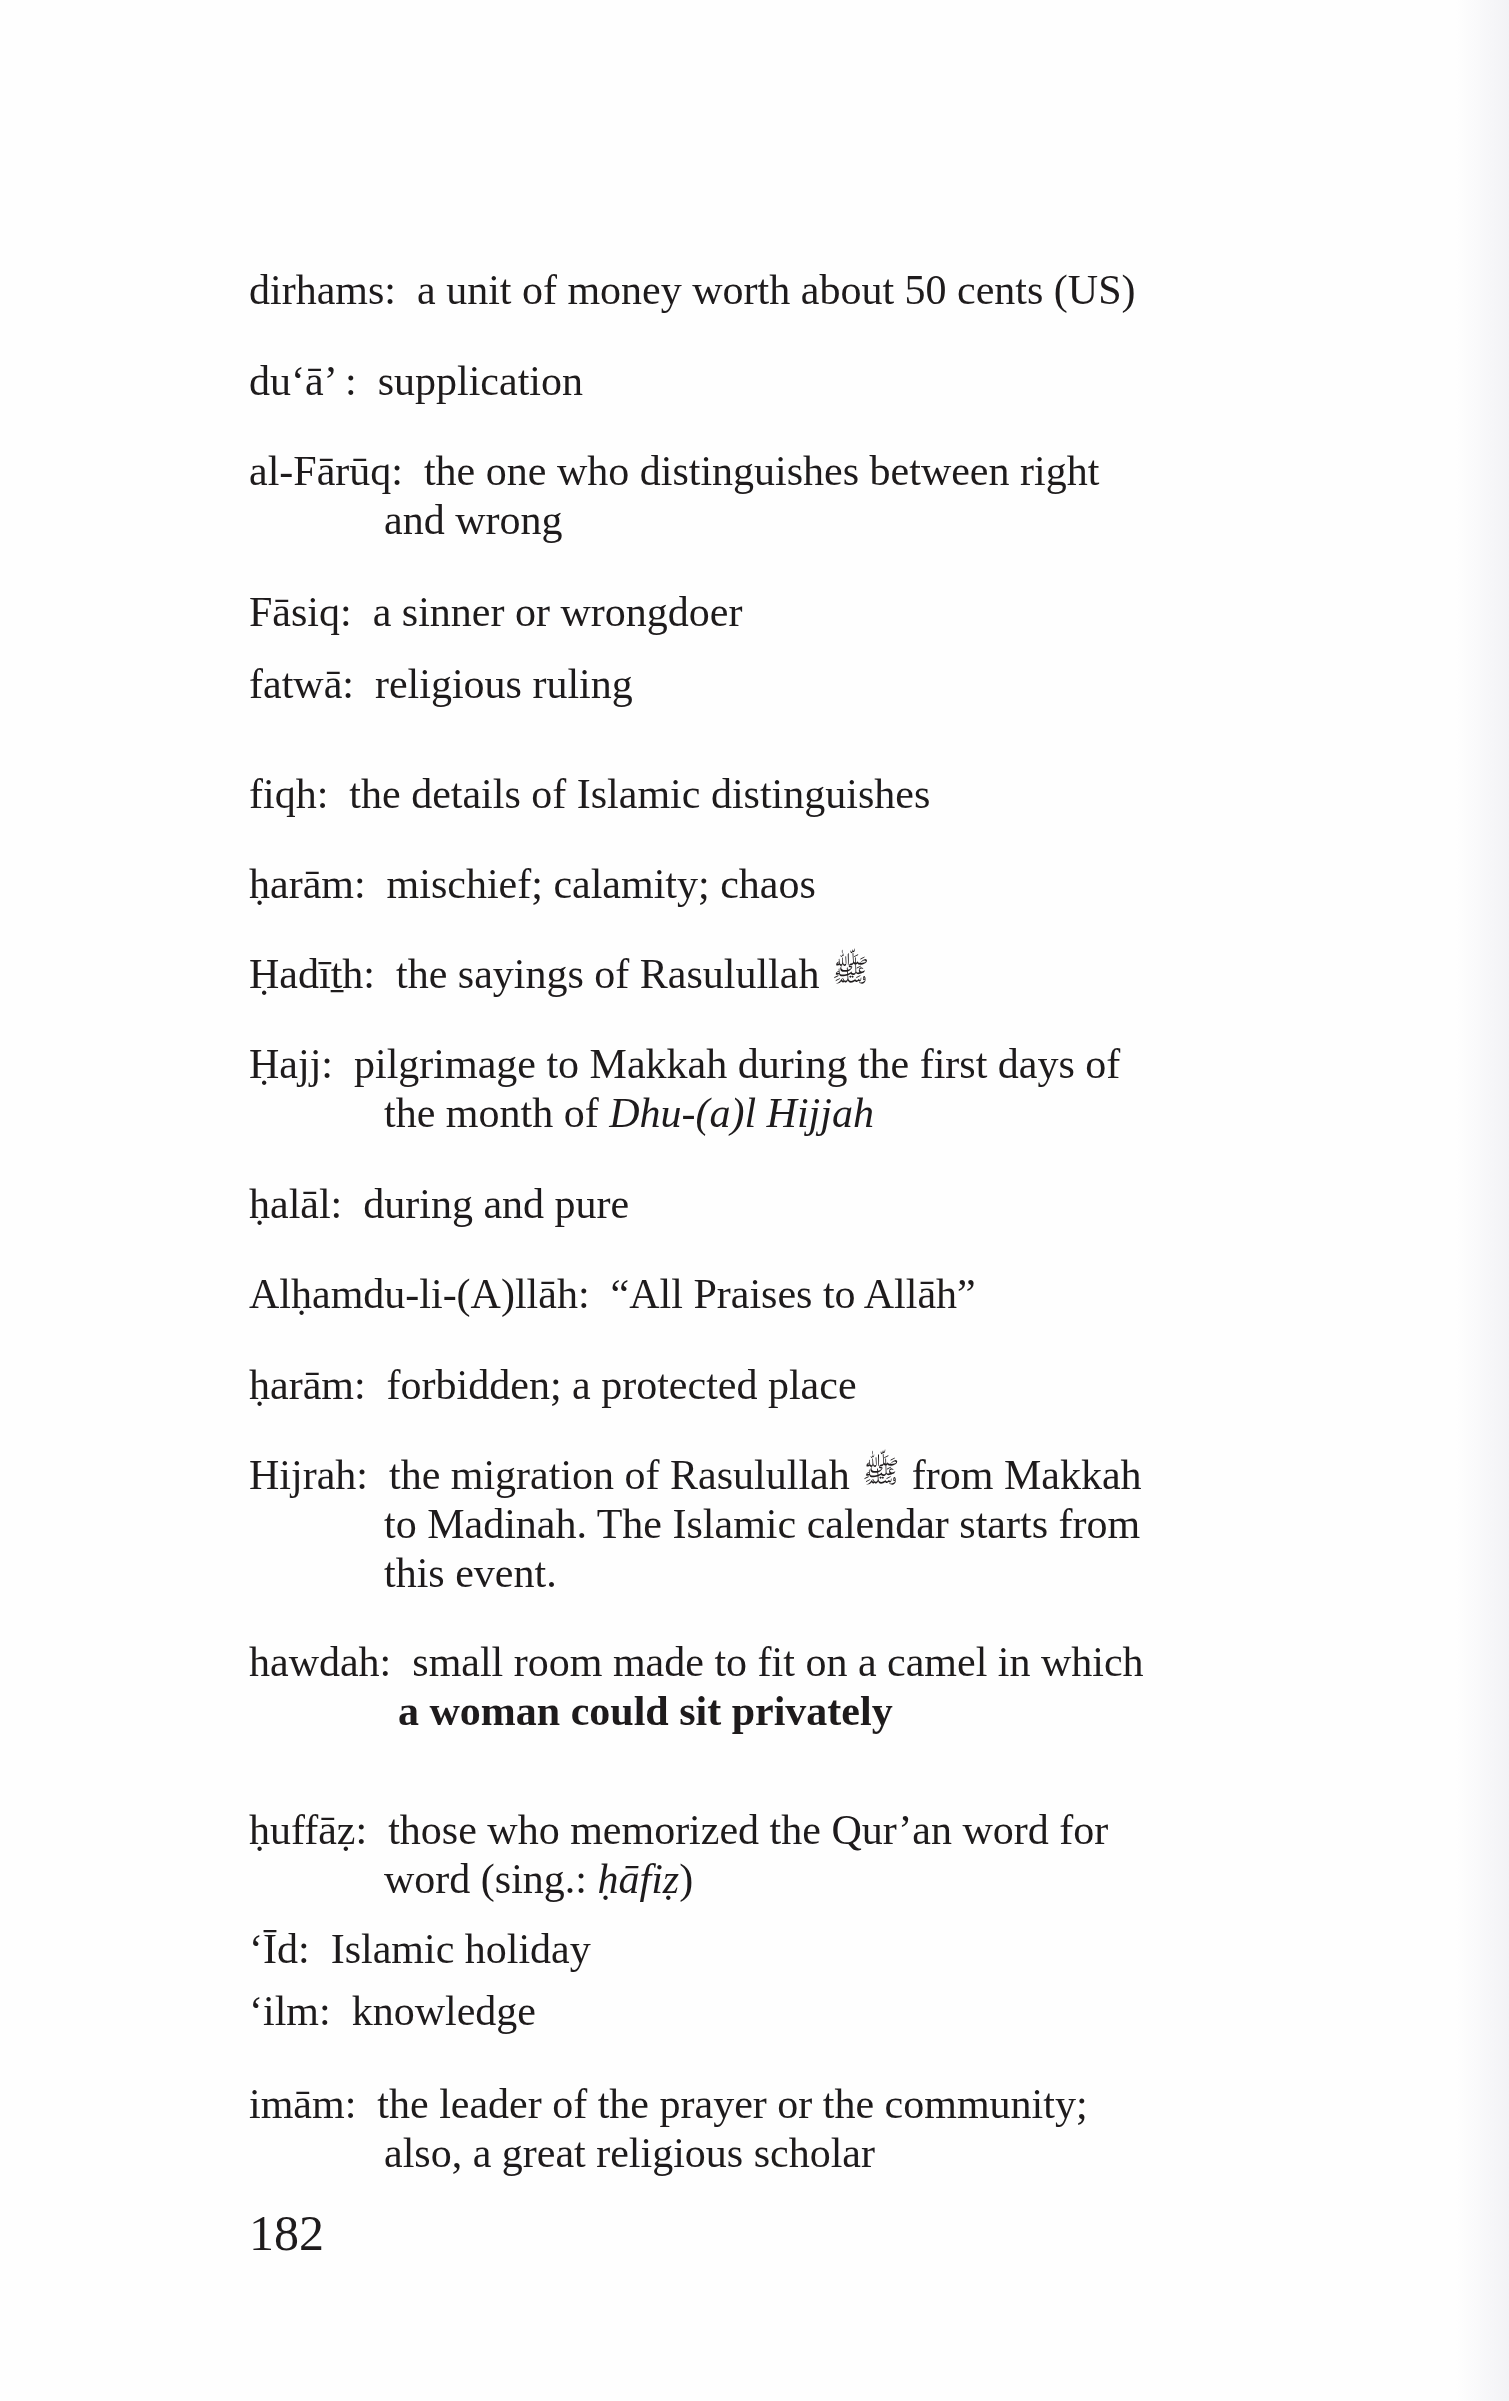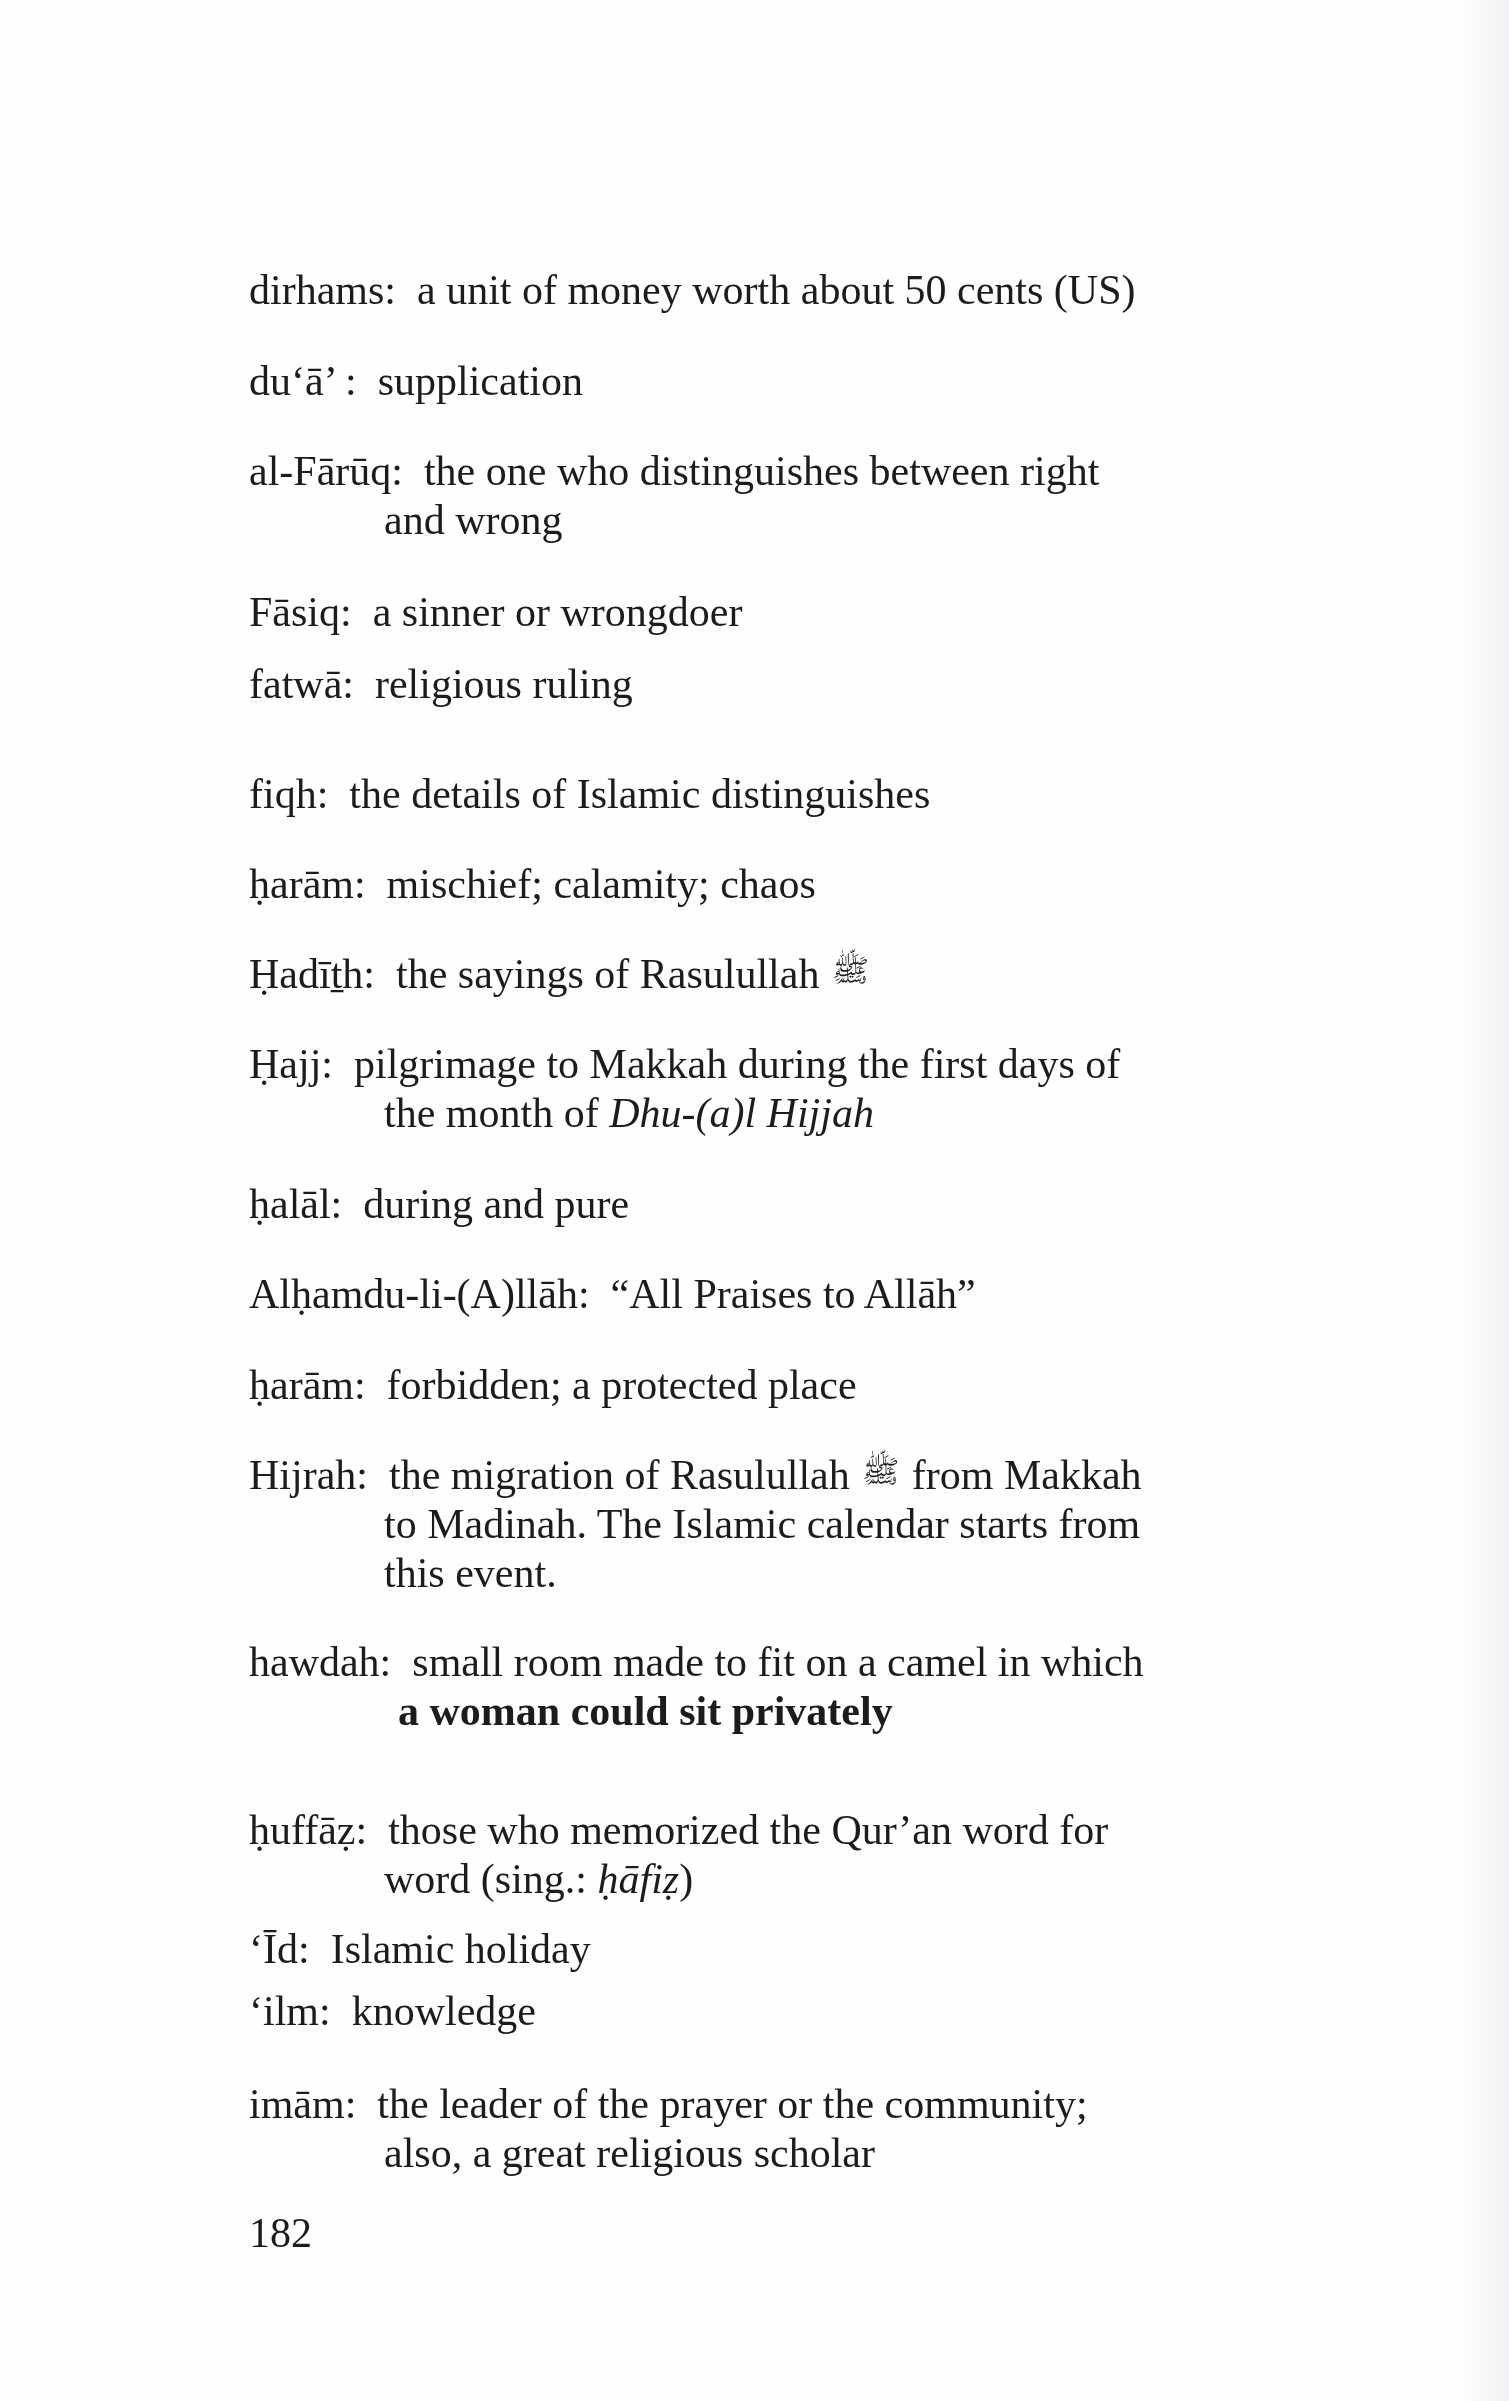--- a/index.html
+++ b/index.html
@@ -26,21 +26,21 @@
   .term { }
   .def { }
   .cont { display: block; padding-left: 135px; }
   .cont.wide { padding-left: 149px; font-weight: bold; }
   .seal {
     display: inline-block; font-size: 31px; line-height: 1;
     vertical-align: 7.2px; margin: 0 1.8px;
   }
   .page-number {
     position: absolute; left: 249px; top: 2209px;
-    font-size: 42px; line-height: 49px;
+    font-size: 50px; line-height: 49px;
   }
 </style>
 </head>
 <body>
 
 <div class="page-shade"></div>
 
 <div class="glossary">
 
   <div class="entry" style="top:0px">

